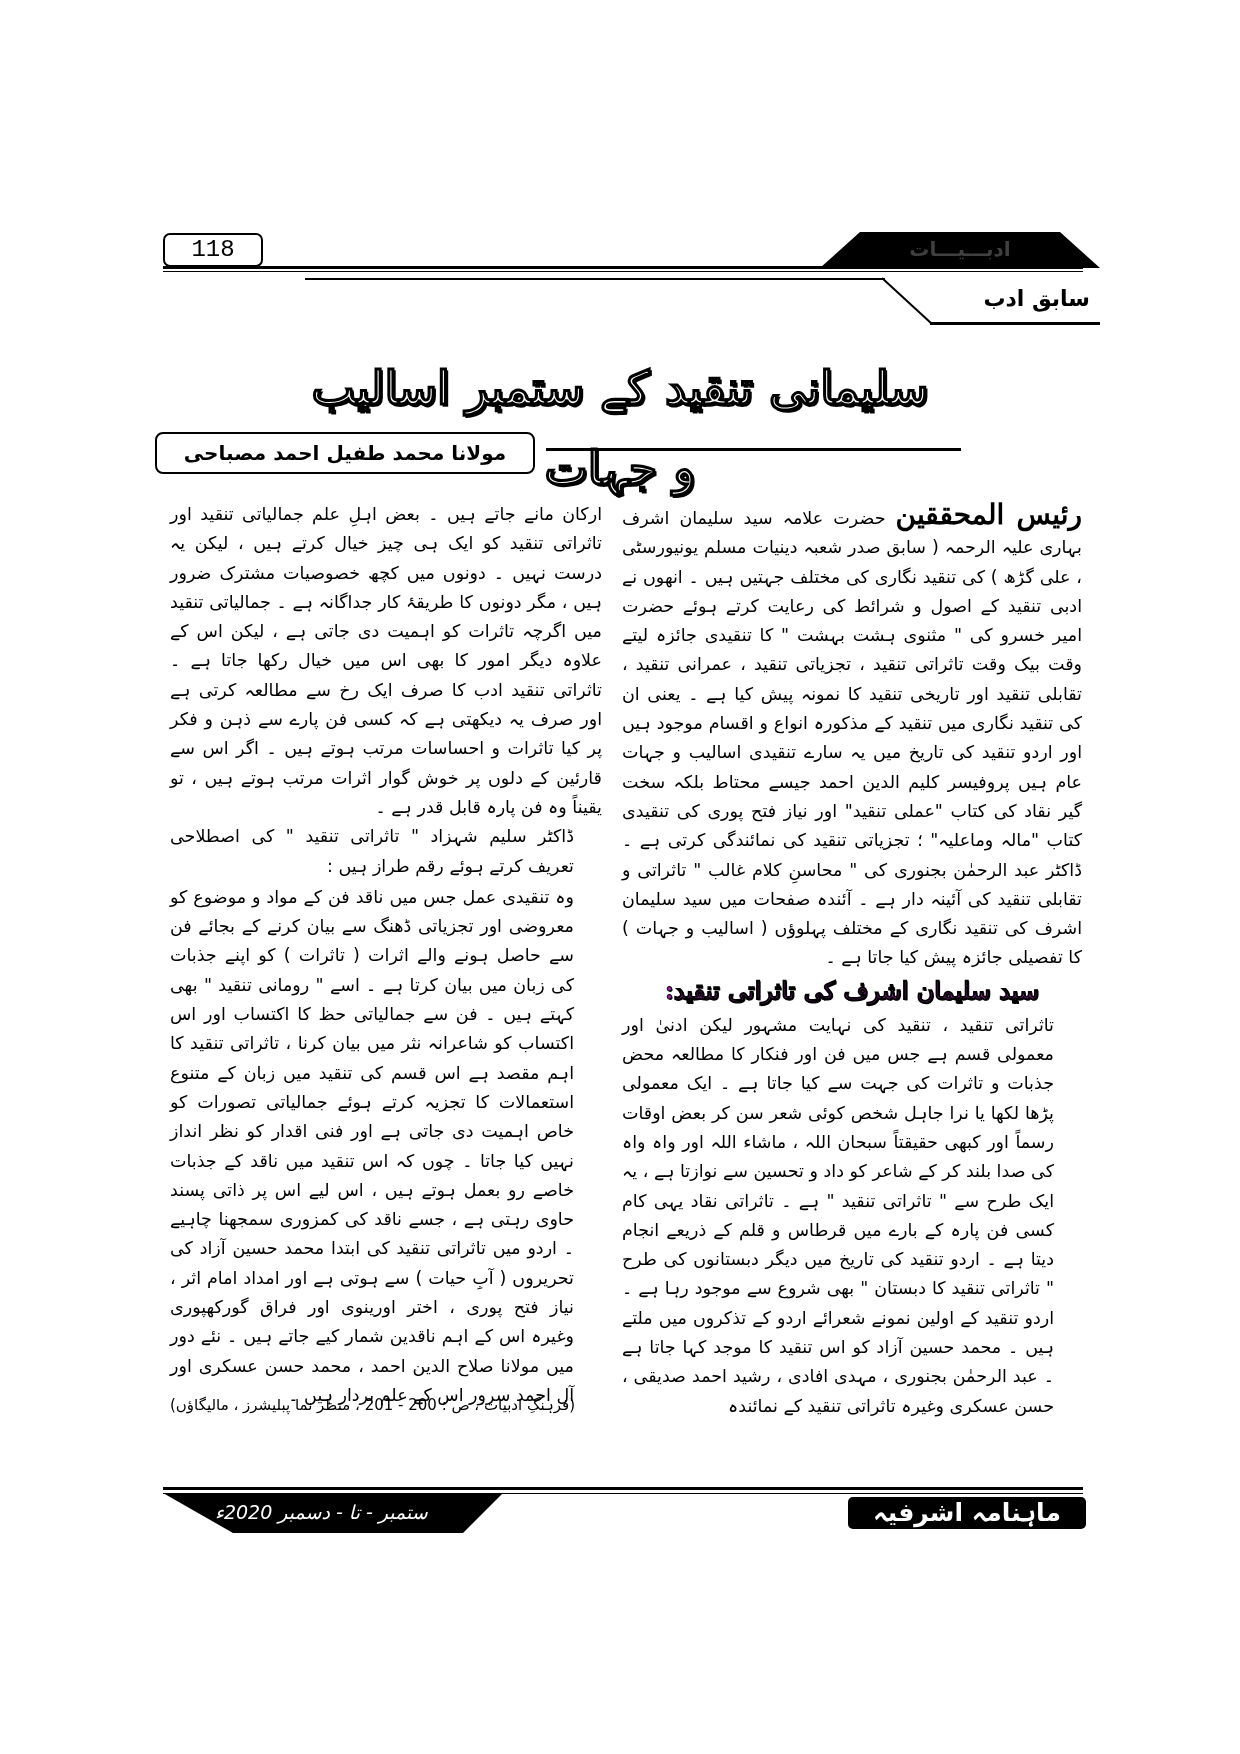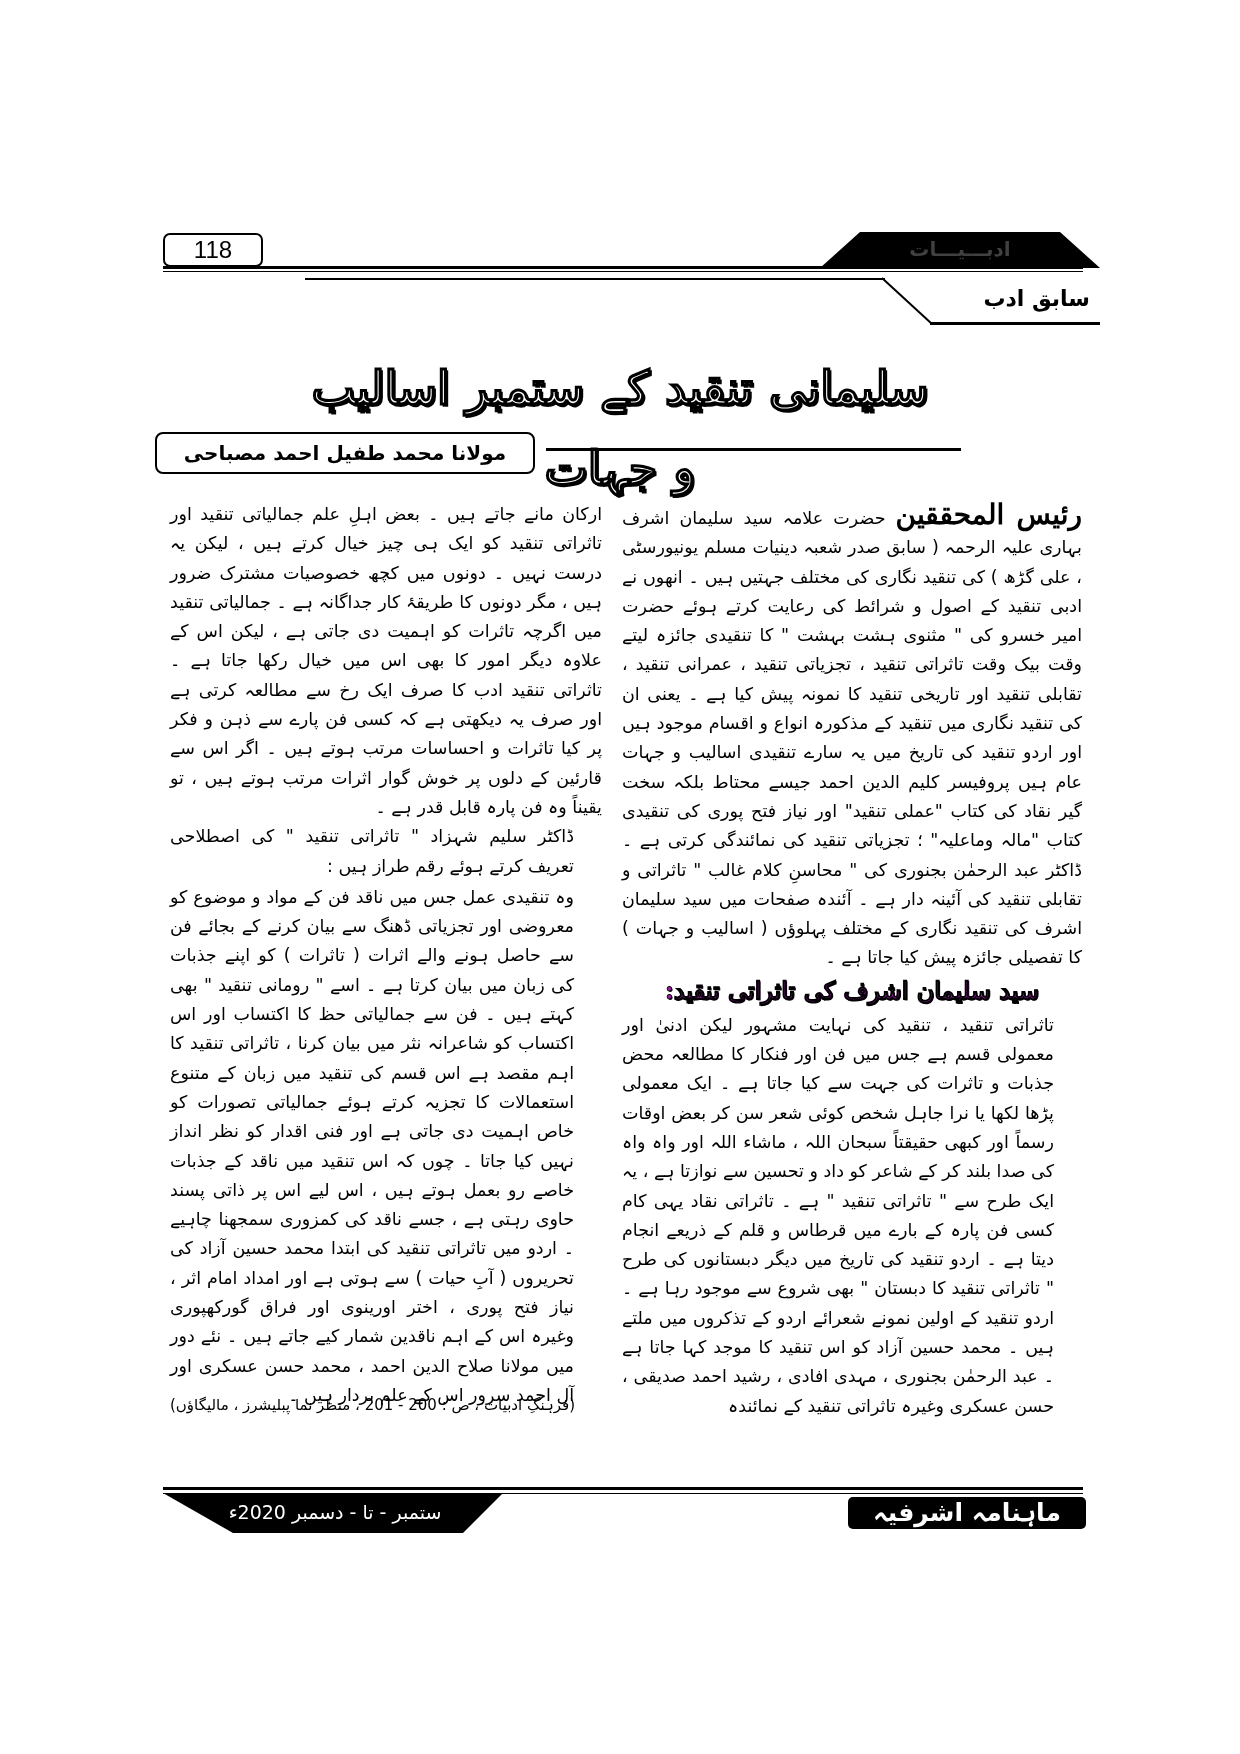--- a/index.html
+++ b/index.html
@@ -3,21 +3,21 @@
   <meta charset="utf-8">
   <style>
     html, body { margin: 0; padding: 0; background: #ffffff; }
     body { width: 1240px; height: 1754px; position: relative; overflow: hidden; color: #000; }
     .urdu { font-family: "DejaVu Sans", sans-serif; direction: rtl; }
 
     
     .page-num-box {
       position: absolute; left: 163px; top: 233px; width: 96px; height: 30px;
       border: 2px solid #000; border-radius: 7px; background: #fff;
-      font-family: Liberation Sans, sans-serif; font-size: 24px; text-align: center; line-height: 30px;
+      font-family: Liberation Mono, monospace; font-size: 24px; text-align: center; line-height: 30px;
     }
     .hdr-line1 { position: absolute; left: 163px; top: 266px; width: 920px; height: 3px; background: #000; }
     .hdr-line2 { position: absolute; left: 163px; top: 271px; width: 920px; height: 1px; background: #000; }
     .hdr-tab { position: absolute; left: 820px; top: 232px; width: 280px; height: 36px; }
     .hdr-tab-text {
       position: absolute; left: 860px; top: 233px; width: 200px; height: 32px;
       color: #404040; font-size: 20px; font-weight: bold; text-align: center; line-height: 32px; letter-spacing: 6px;
     }
     .hdr-line3 { position: absolute; left: 305px; top: 278px; width: 580px; height: 2px; background: #000; }
     .hdr-diag { position: absolute; left: 880px; top: 277px; width: 60px; height: 50px; }
@@ -62,21 +62,21 @@
       position: absolute; left: 170px; top: 1396px; width: 432px;
       font-size: 15px; text-align: left; direction: rtl; unicode-bidi: plaintext;
     }
 
     
     .ftr-line1 { position: absolute; left: 163px; top: 1487px; width: 920px; height: 3px; background: #000; }
     .ftr-line2 { position: absolute; left: 163px; top: 1493px; width: 920px; height: 1px; background: #000; }
     .ftr-date-shape { position: absolute; left: 163px; top: 1493px; width: 340px; height: 40px; }
     .ftr-date-text {
       position: absolute; left: 215px; top: 1495px; width: 240px; height: 34px;
-      color: #fff; font-size: 19px; text-align: center; line-height: 34px;
+      color: #fff; font-size: 19px; font-style: italic; text-align: left; line-height: 34px;
     }
     .ftr-mag {
       position: absolute; left: 848px; top: 1497px; width: 238px; height: 32px;
       background: #000; border-radius: 5px; color: #fff;
       font-size: 25px; font-weight: bold; text-align: center; line-height: 32px; letter-spacing: 1px;
     }
   </style>
 </head>
 <body>
 

